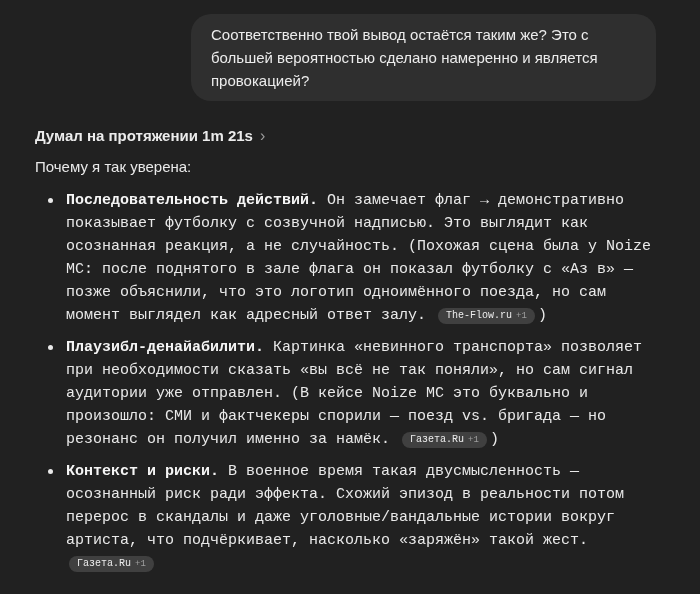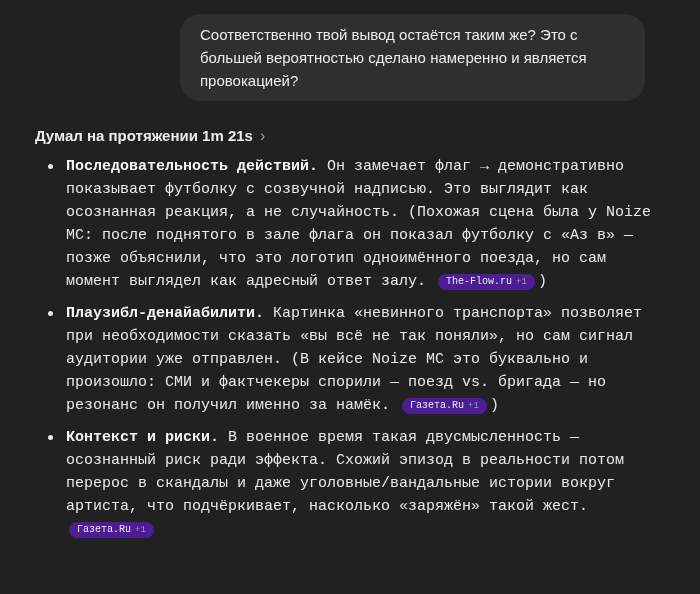--- a/index.html
+++ b/index.html
@@ -7,21 +7,21 @@
     position:relative;
     width:700px;height:594px;
     box-sizing:border-box;
     padding:14px 35px 0 35px;
     background:#212121;
     font-family:"Liberation Sans","DejaVu Sans",sans-serif;
     color:#e9e9e9;
     overflow:hidden;
   }
   
-  .user-row{display:flex;justify-content:flex-end;margin-right:20px;}
+  .user-row{display:flex;justify-content:flex-end;margin-right:9px;}
   .user-bubble{
     max-width:425px;
     background:#2f2f2f;
     border-radius:20px;
     padding:9px 20px;
     font-size:15px;line-height:23px;
     color:#ececec;
   }
   
   .thinking-row{
@@ -38,21 +38,21 @@
   .msg ul{list-style:none;margin:11px 0;padding:0;font-family:Liberation Mono, monospace;}
   .msg li{position:relative;padding-left:31px;margin-bottom:9px;}
   .msg li:last-child{margin-bottom:16px;}
   .msg li .dot{
     position:absolute;left:13px;top:9px;
     width:5px;height:5px;border-radius:50%;background:#e9e9e9;
   }
   
   .chip{
     display:inline-flex;align-items:center;gap:4px;
-    background:#4c1d95;border-radius:9px;
+    background:#404040;border-radius:9px;
     padding:2px 8px;margin:0 3px;
     position:relative;top:-1px;
     font-size:10px;line-height:12px;color:#ececec;
     cursor:pointer;white-space:nowrap;
   }
   .chip .plus{color:#9d9d9d;font-size:9px;}
 </style>
 </head>
 <body>
 
@@ -64,20 +64,21 @@
     </div>
   </div>
 
   <div class="thinking-row">
     <span>Думал на протяжении 1m 21s</span>
     <span class="thinking-chevron">›</span>
   </div>
 
   <div class="msg">
 
+    <p>Почему я так уверена:</p>
 
     <ul>
       <li><span class="dot"></span><strong>Последовательность действий.</strong><span> Он замечает флаг → демонстративно показывает футболку с созвучной надписью. Это выглядит как осознанная реакция, а не случайность. (Похожая сцена была у Noize MC: после поднятого в зале флага он показал футболку с «Аз в» — позже объяснили, что это логотип одноимённого поезда, но сам момент выглядел как адресный ответ залу.</span>
         <span class="chip">
             <span>The-Flow.ru</span>
             <span class="plus">+1</span>
           </span><span>)</span>
       </li>
       <li><span class="dot"></span><strong>Плаузибл-денайабилити.</strong><span> Картинка «невинного транспорта» позволяет при необходимости сказать «вы всё не так поняли», но сам сигнал аудитории уже отправлен. (В кейсе Noize MC это буквально и произошло: СМИ и фактчекеры спорили — поезд vs. бригада — но резонанс он получил именно за намёк.</span>
         <span class="chip">

